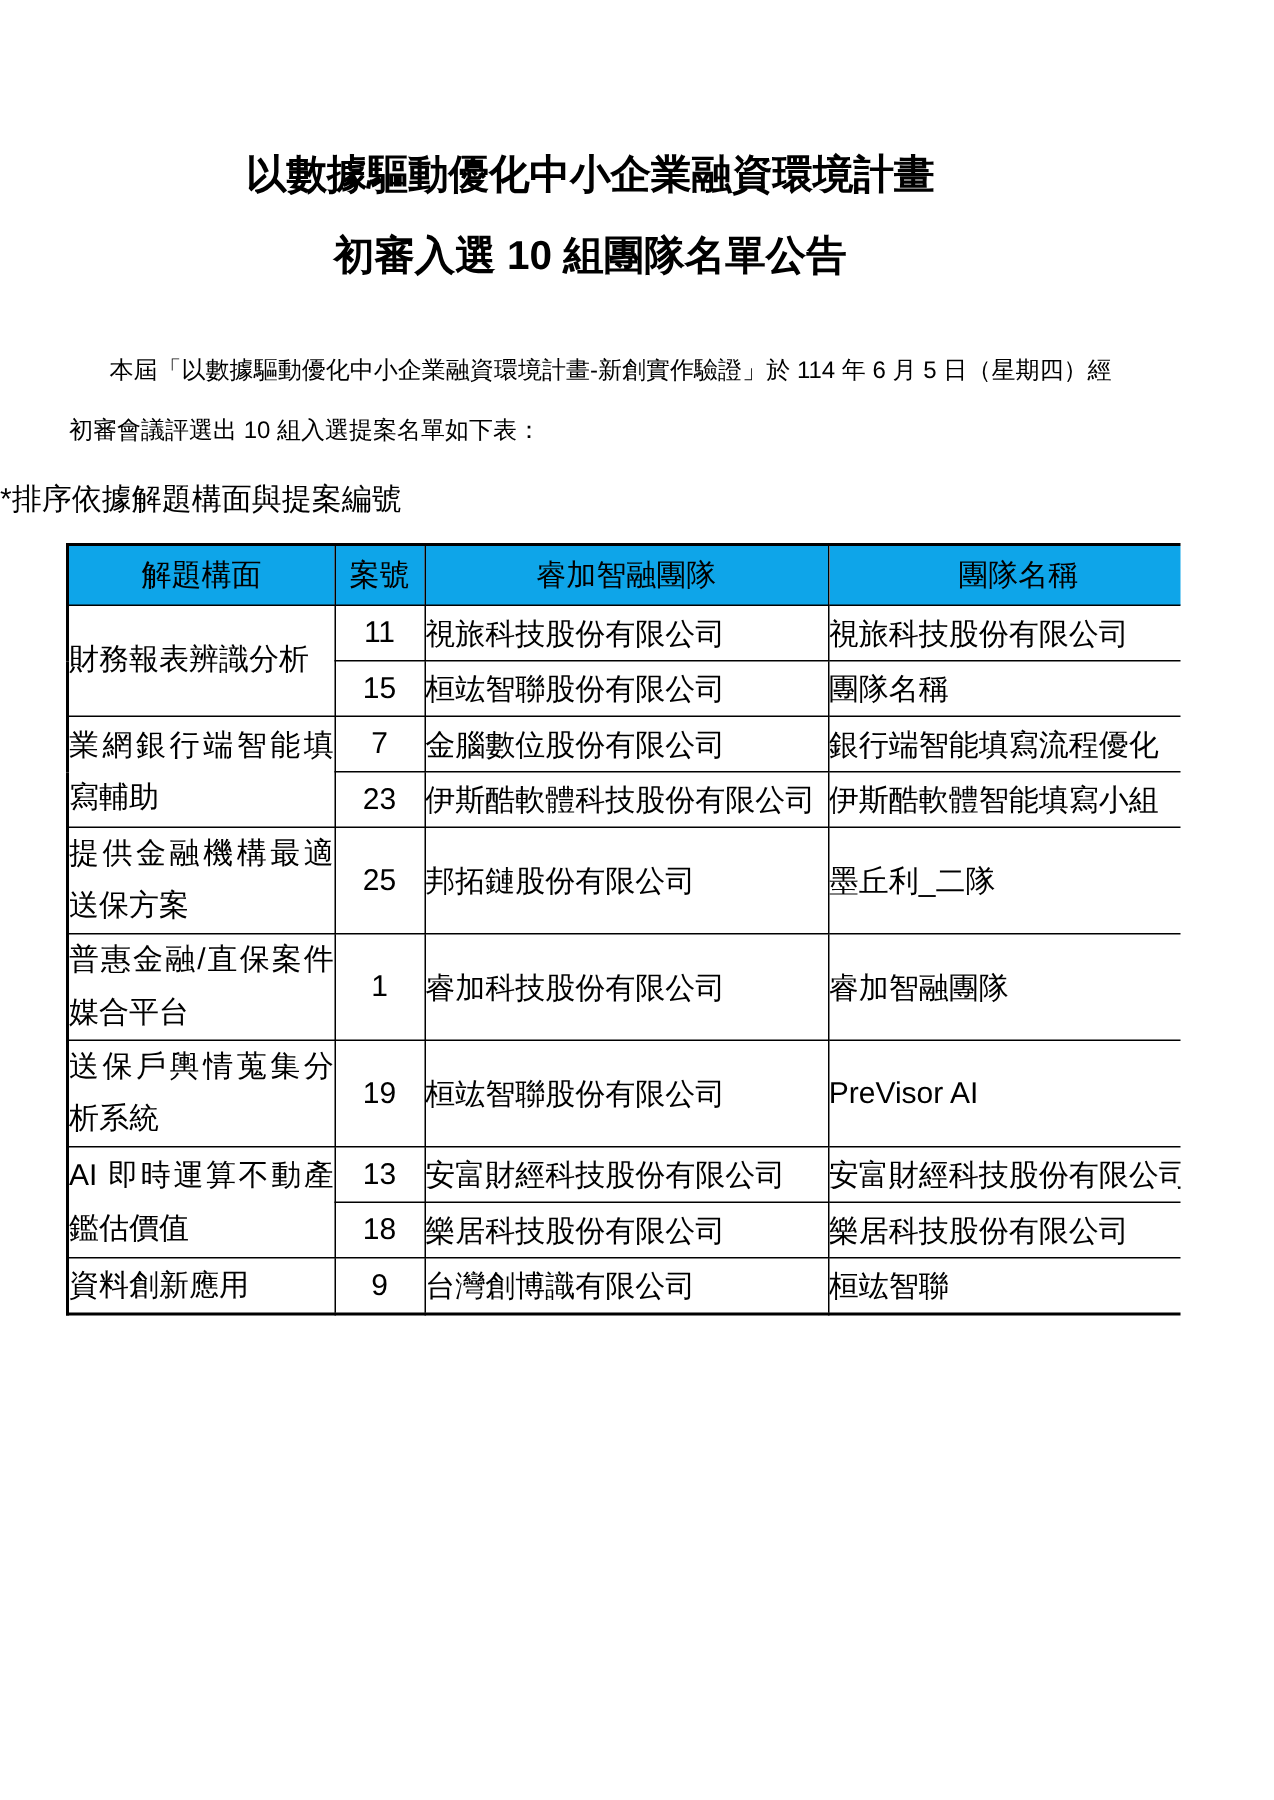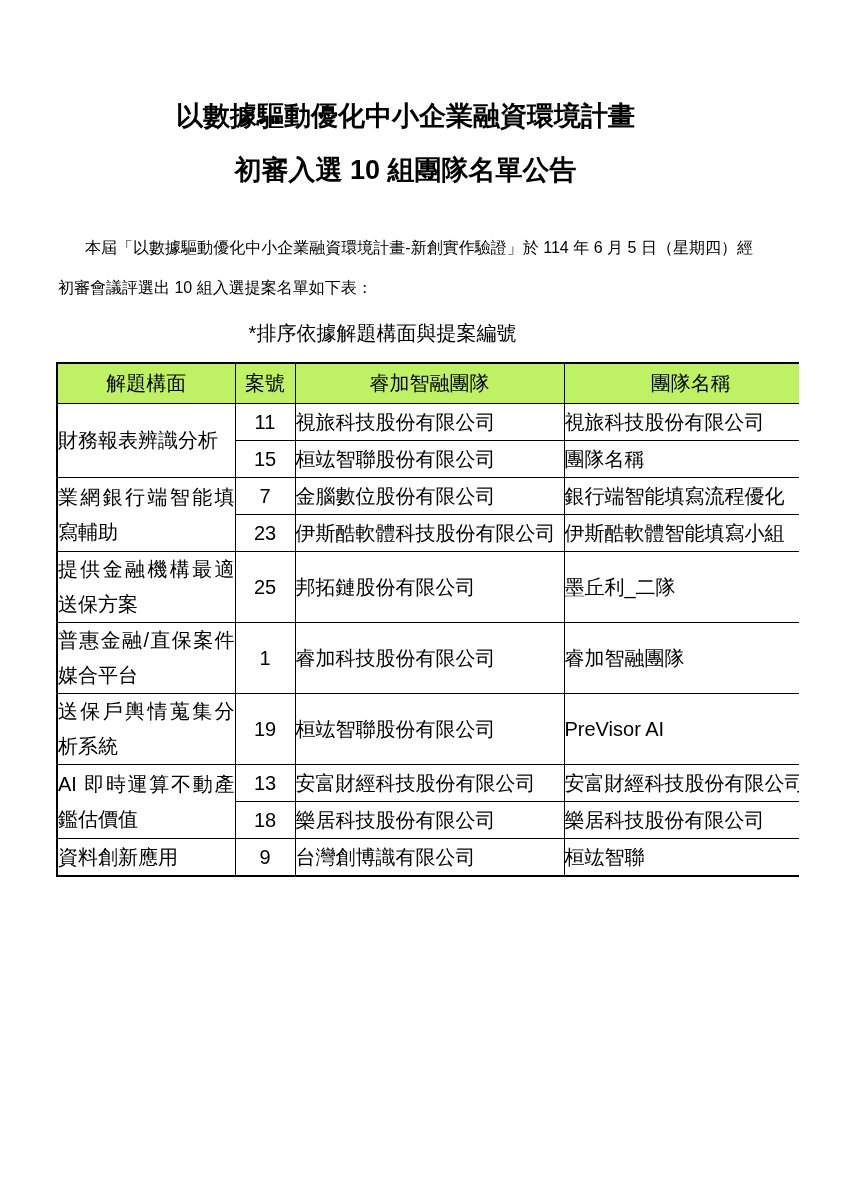--- a/index.html
+++ b/index.html
@@ -8,21 +8,20 @@
     background: #ffffff;
   }
   .doc {
     position: relative;
     width: 787px;
     height: 1200px;
     background: #ffffff;
     color: #000000;
     font-family: "Liberation Sans", "DejaVu Sans", sans-serif;
     overflow: hidden;
-    padding-left: 12px;
   }
   .title {
     margin: 0;
     padding-top: 99px;
     text-align: center;
     font-size: 27px;
     line-height: 35px;
     font-weight: 700;
   }
   .subtitle {
@@ -36,21 +35,21 @@
     width: 695px;
     margin: 41px auto 0 auto;
     font-size: 16px;
     line-height: 40px;
     text-align: justify;
     text-justify: inter-ideograph;
     text-indent: 27px;
   }
   .note {
     margin: 13px 46px 0 0;
-    text-align: center;
+    text-align: left;
     font-size: 20px;
     line-height: 24px;
   }
   table.results {
     margin: 17px 0 0 44px;
     width: 761px;
     border-collapse: collapse;
     table-layout: fixed;
     border: 2px solid #000000;
   }
@@ -58,21 +57,21 @@
   table.results td {
     border: 1px solid #000000;
     font-size: 20px;
     font-weight: 400;
     vertical-align: middle;
     padding: 0;
     overflow: hidden;
   }
   table.results th {
     height: 39px;
-    background: #bef264;
+    background: #0ea5e9;
     text-align: center;
   }
   table.results td { height: 36px; }
   table.results tr.tall td { height: 70px; }
   td.aspect {
     text-align: justify;
     text-justify: inter-ideograph;
     padding: 0 4px 0 6px;
     line-height: 35px;
   }

